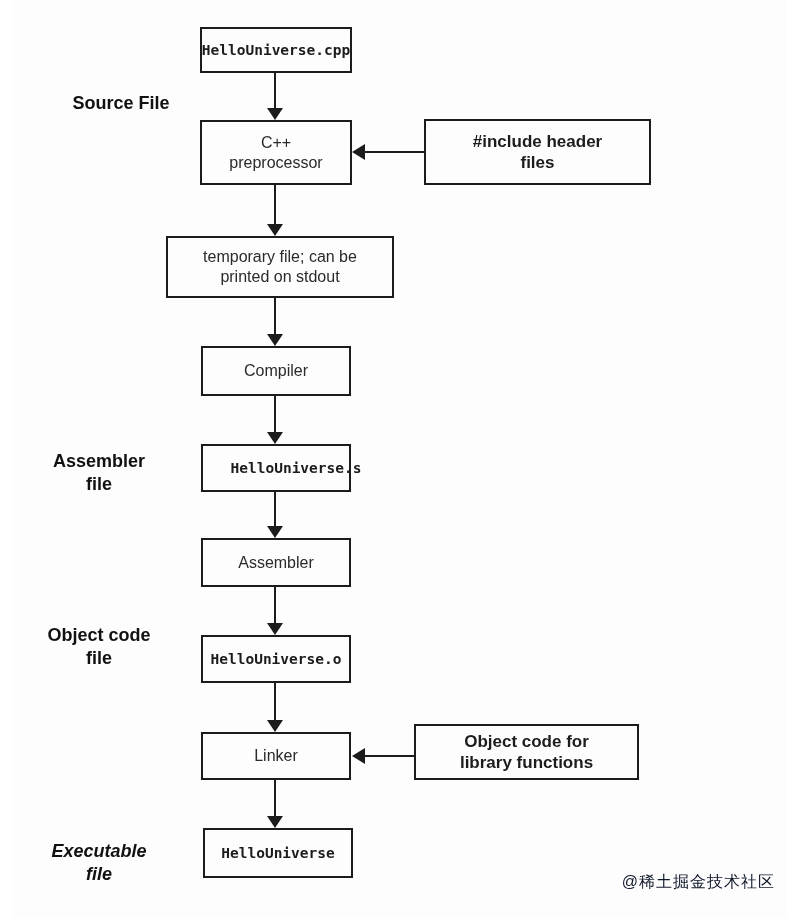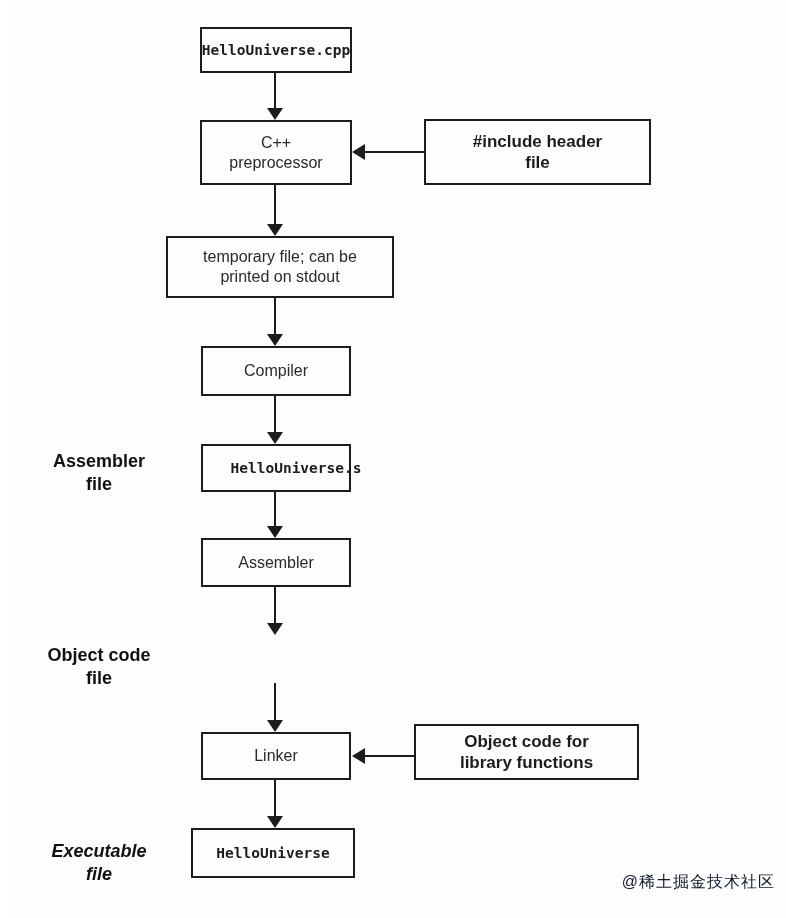--- a/index.html
+++ b/index.html
@@ -90,44 +90,46 @@
 <body>
 
 <div class="canvas">
 
   <div class="box file" style="left:189px; top:27px; width:152px; height:46px;">HelloUniverse.cpp</div>
 
   <div class="box process" style="left:189px; top:120px; width:152px; height:65px;">C++
 preprocessor</div>
 
   <div class="box note" style="left:413px; top:119px; width:227px; height:66px;">#include header
-file</div>
+files</div>
 
   <div class="box process" style="left:190px; top:346px; width:150px; height:50px;">Compiler</div>
 
   <div class="box process" style="left:155px; top:236px; width:228px; height:62px;">temporary file; can be
 printed on stdout</div>
 
   <div class="box file" style="left:190px; top:444px; width:150px; height:48px;padding-left:40px;">HelloUniverse.s</div>
 
   <div class="box process" style="left:190px; top:538px; width:150px; height:49px;">Assembler</div>
 
+  <div class="box file" style="left:190px; top:635px; width:150px; height:48px;">HelloUniverse.o</div>
 
   <div class="box process" style="left:190px; top:732px; width:150px; height:48px;">Linker</div>
 
   <div class="box note" style="left:403px; top:724px; width:225px; height:56px;">Object code for
 library functions</div>
 
-  <div class="box file" style="left:180px; top:828px; width:164px; height:50px;text-align:center;">HelloUniverse</div>
+  <div class="box file" style="left:192px; top:828px; width:150px; height:50px;text-align:center;">HelloUniverse</div>
 
+  <div class="side-label" style="left:20px; top:92px; width:180px;">Source File</div>
 
   <div class="side-label" style="left:8px; top:450px; width:160px;">Assembler
 file</div>
 
-  <div class="side-label" style="left:3px; top:644px; width:170px;">Object code
+  <div class="side-label" style="left:3px; top:624px; width:170px;">Object code
 file</div>
 
   <div class="side-label" style="left:8px; top:840px; width:160px;font-style:italic;">Executable
 file</div>
 
   <div class="arrow-v" style="left:256px; top:73px; height:47px;">
       <div class="shaft"></div>
       <div class="head"></div>
     </div>
   <div class="arrow-v" style="left:256px; top:185px; height:51px;">

